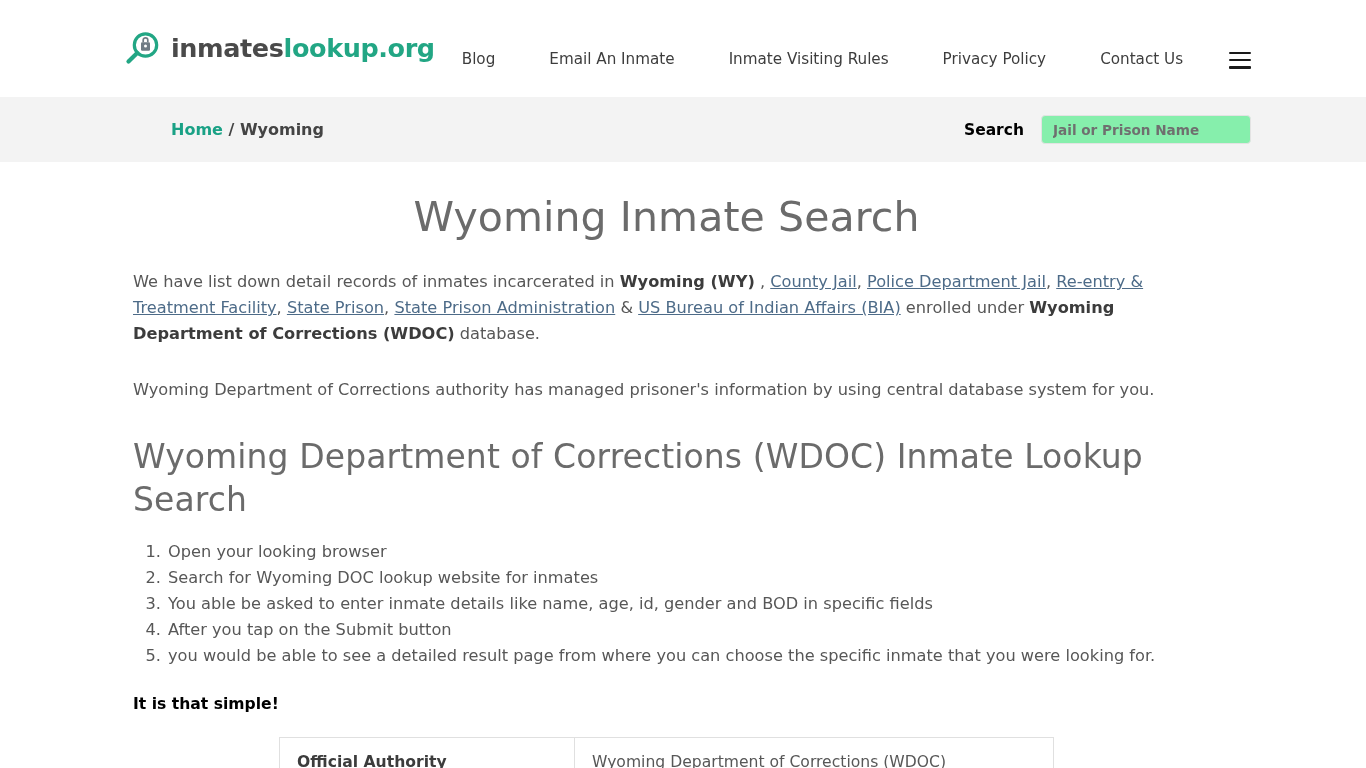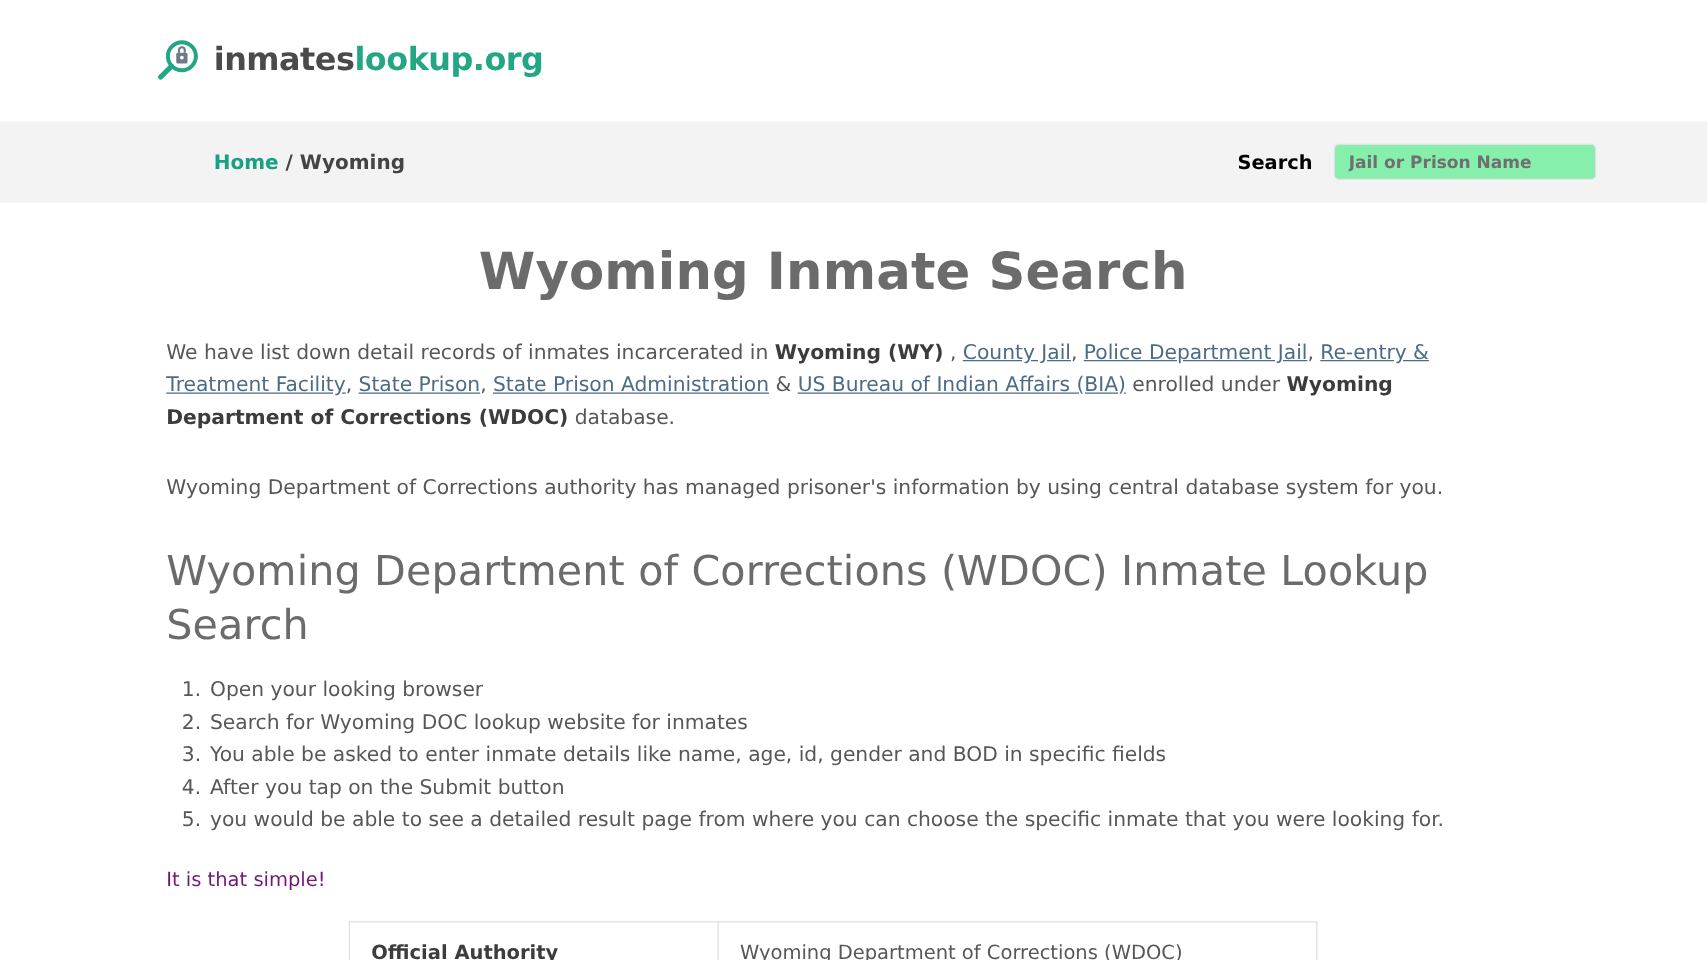--- a/index.html
+++ b/index.html
@@ -76,21 +76,21 @@
     background: #f3f3f3;
     height: 65px;
     display: flex;
     align-items: center;
     width: 100%;
   }
   .crumb-inner {
     width: 1366px;
     display: flex;
     align-items: center;
-    padding: 0 89px 0 171px;
+    padding: 0 115px 0 171px;
   }
   .crumb {
     font-size: 16px;
     font-weight: 700;
     color: #444;
     white-space: nowrap;
   }
   .crumb a { color: #19a185; text-decoration: none; }
   .crumb .sep { color: #444; }
   .crumb .cur { color: #444; }
@@ -119,21 +119,21 @@
   }
   .search-input::placeholder { color: #6f6f6f; opacity: 1; font-weight: 700; }
 
   
   .page {
     width: 1366px;
     padding: 0 166px 0 133px;
   }
   h1.page-title {
     font-size: 41px;
-    font-weight: 700;
+    font-weight: 400;
     color: #6b6b6b;
     text-align: center;
     margin: 30px 0 0 0;
     line-height: 1.25;
     letter-spacing: 0.1px;
   }
   p.body-copy {
     font-size: 16.2px;
     line-height: 26px;
     color: #575757;
@@ -156,22 +156,22 @@
   ol.steps {
     margin: 17px 0 0 0;
     padding-left: 33px;
     color: #575757;
     font-size: 16.2px;
     line-height: 26px;
   }
   ol.steps li { margin: 0 0 0 0; padding-left: 2px; }
   p.tagline {
     font-size: 15.6px;
-    font-weight: 400;
-    color: #701a75;
+    font-weight: 700;
+    color: #000000;
     margin: 26px 0 0 0;
   }
 
   
   .info-table {
     border-collapse: collapse;
     margin: 24px auto 0 auto;
     width: 775px;
     table-layout: fixed;
   }
@@ -203,20 +203,32 @@
           <rect x="19" y="13.2" width="9" height="8.6" rx="1.2" fill="#6f7b84"></rect>
           <path d="M21.2 13.2 v-2.1 a2.3 2.3 0 0 1 4.6 0 v2.1" fill="none" stroke="#6f7b84" stroke-width="1.7"></path>
           <circle cx="23.5" cy="17" r="1.5" fill="#ffffff"></circle>
         </svg>
       </span>
       <span class="logo-text">
         <span class="t1">inmates</span><span class="t2">lookup.org</span>
       </span>
     </a>
 
+    <nav class="main-nav">
+      <a href="#">Blog</a>
+      <a href="#">Email An Inmate</a>
+      <a href="#">Inmate Visiting Rules</a>
+      <a href="#">Privacy Policy</a>
+      <a href="#">Contact Us</a>
+      <div class="hamburger">
+        <span></span>
+        <span></span>
+        <span></span>
+      </div>
+    </nav>
 
   </div>
 </header>
 
 <div class="crumb-bar">
   <div class="crumb-inner">
 
     <div class="crumb">
       <a href="#">Home</a><span class="sep"> / </span><span class="cur">Wyoming</span>
     </div>

